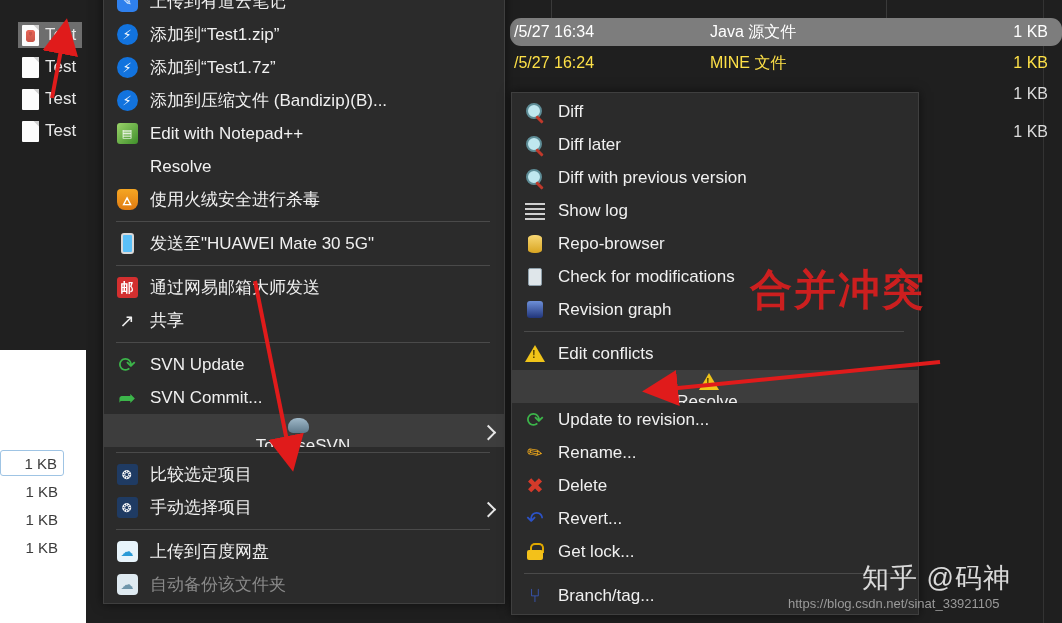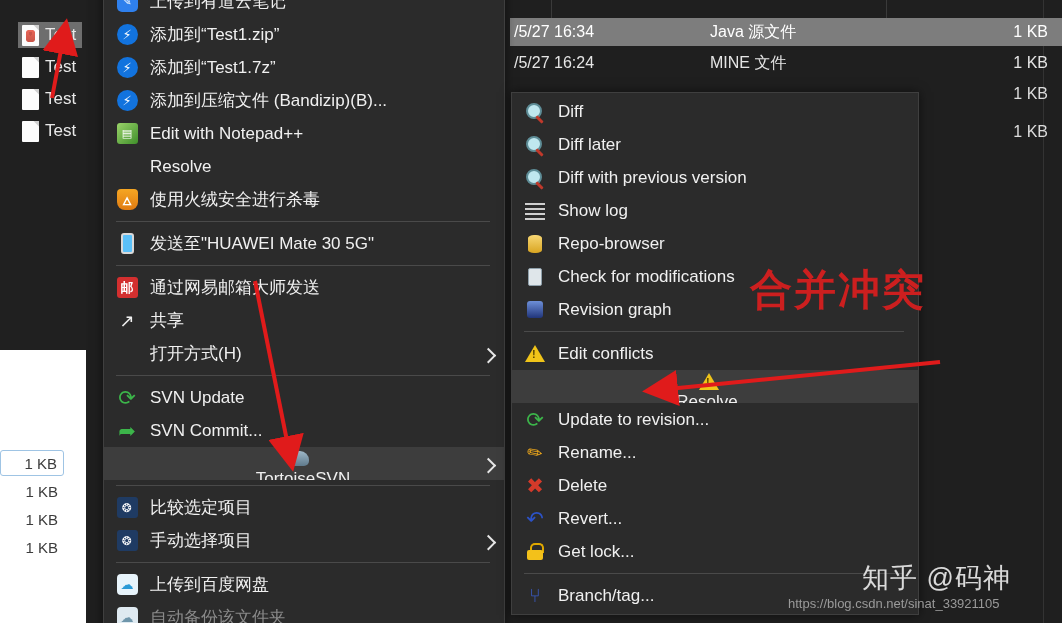--- a/index.html
+++ b/index.html
@@ -69,21 +69,21 @@
   }
 
   
   .col-head {
     position: absolute; top: 0; height: 18px;
     border-right: 1px solid #3a3a3a;
   }
   .ex-row {
     position: absolute; left: 510px; right: 0; height: 28px;
     display: flex; align-items: center;
-    color: #e5e5e5; font-size: 16px;
+    color: #fde047; font-size: 16px;
   }
   .ex-row.sel { background: #7d7d7d; color: #ffffff; }
   .ex-date { width: 200px; padding-left: 4px; }
   .ex-type { flex: 1; }
   .ex-size { width: 118px; text-align: right; padding-right: 14px; }
   .kb-only {
     position: absolute; right: 0; width: 118px;
     text-align: right; padding-right: 14px;
     color: #dcdcdc; font-size: 16px; height: 28px;
     display: flex; align-items: center; justify-content: flex-end;
@@ -257,21 +257,21 @@
     </div>
     <div class="file-row" style="top:86px;">
       <span class="doc-ico"></span>
       <span>Test</span>
     </div>
     <div class="file-row" style="top:118px;">
       <span class="doc-ico"></span>
       <span>Test</span>
     </div>
 
-    <div class="ex-row sel" style="top:18px;">
+    <div class="ex-row sel" style="top:18px;border-radius:11px;">
       <span class="ex-date">/5/27 16:34</span>
       <span class="ex-type">Java 源文件</span>
       <span class="ex-size">1 KB</span>
     </div>
     <div class="ex-row" style="top:49px;">
       <span class="ex-date">/5/27 16:24</span>
       <span class="ex-type">MINE 文件</span>
       <span class="ex-size">1 KB</span>
     </div>
     <div class="kb-only" style="top:80px;">1 KB</div>
@@ -348,25 +348,20 @@
         <span class="ic-square" style="background:#d32f2f;border-radius:3px;font-size:13px;">邮</span>
       </span>
       <span class="lbl">通过网易邮箱大师发送</span>
     </div>
 
     <div class="mi">
       <span class="ico ic-glyph">↗</span>
       <span class="lbl">共享</span>
     </div>
 
-    <div class="mi">
-      <span class="ico"></span>
-      <span class="lbl">打开方式(H)</span>
-      <span class="arrow"></span>
-    </div>
 
     <div class="sep"></div>
 
     <div class="mi">
       <span class="ico ic-glyph" style="color:#3cb54a;font-size:21px;">⟳</span>
       <span class="lbl">SVN Update</span>
     </div>
 
     <div class="mi">
       <span class="ico ic-glyph" style="color:#3cb54a;font-size:21px;">➦</span>

